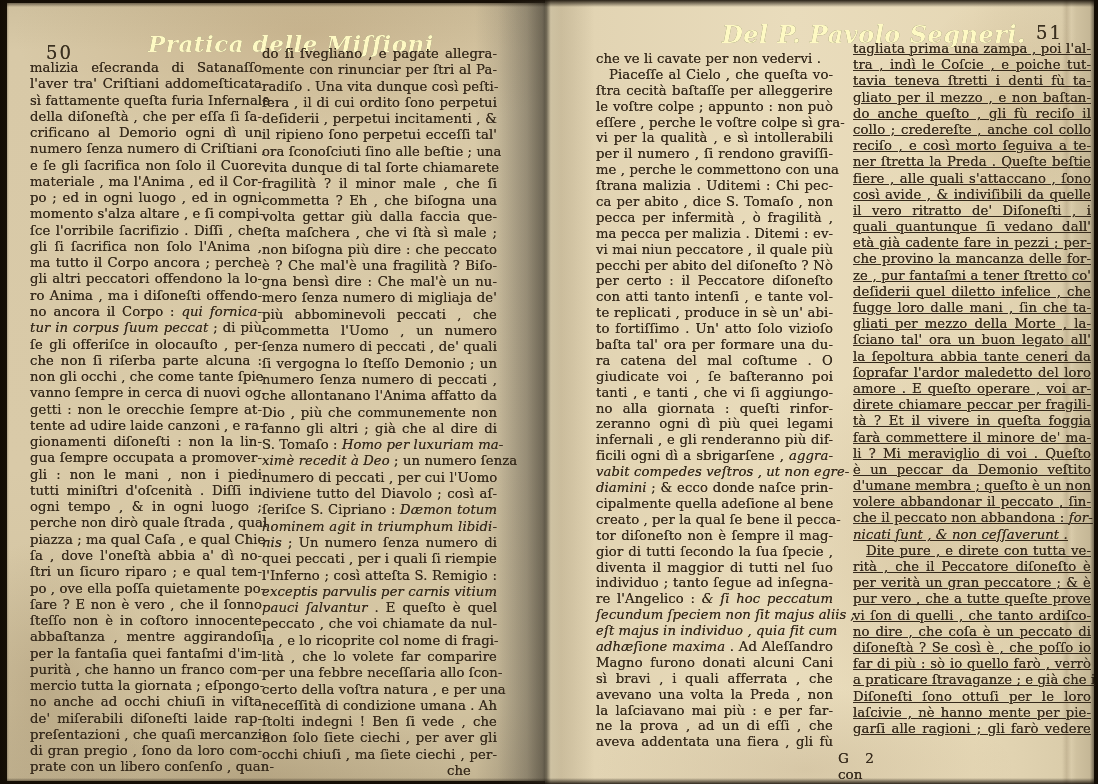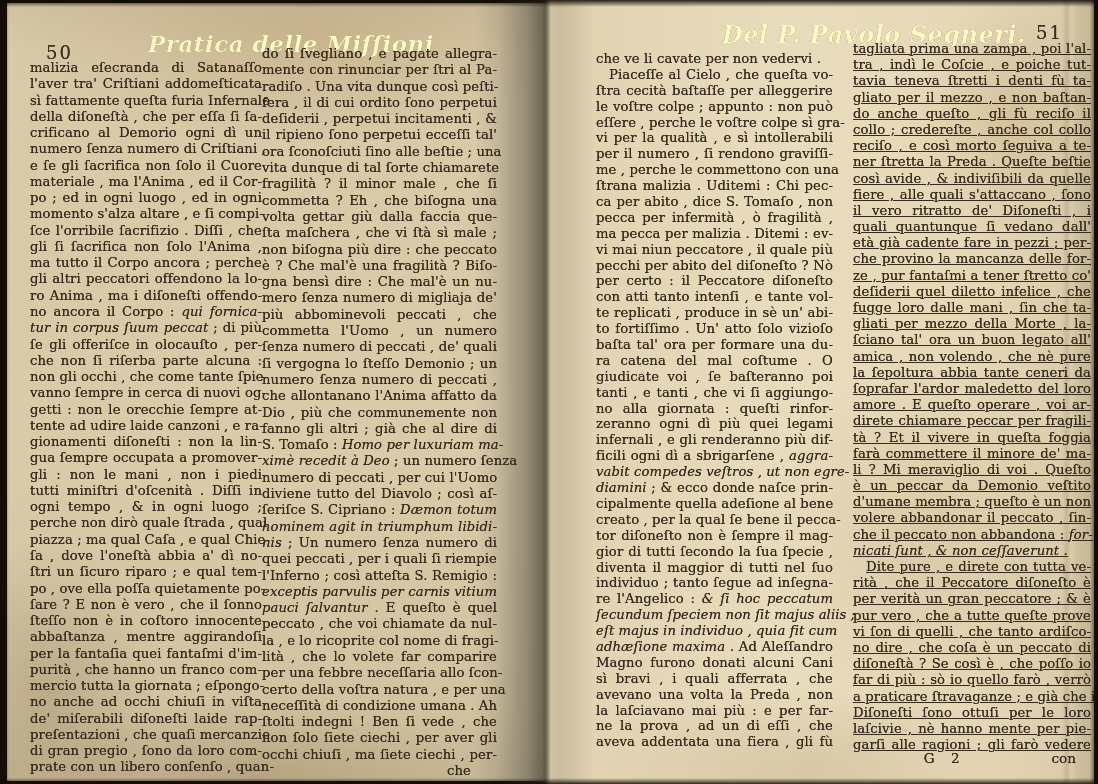--- a/index.html
+++ b/index.html
@@ -241,32 +241,31 @@
     </div>
   <div class="col" style="left:853px;top:41px;width:238px;text-decoration:underline;--lh:16.20px;">
       <div class="line"><span>tagliata prima una zampa , poi l'al-</span></div>
       <div class="line"><span>tra , indì le Coſcie , e poiche tut-</span></div>
       <div class="line"><span>tavia teneva ſtretti i denti fù ta-</span></div>
       <div class="line"><span>gliato per il mezzo , e non baſtan-</span></div>
       <div class="line"><span>do anche queſto , gli fù reciſo il</span></div>
       <div class="line"><span>collo ; credereſte , anche col collo</span></div>
       <div class="line"><span>reciſo , e così morto ſeguiva a te-</span></div>
       <div class="line"><span>ner ſtretta la Preda . Queſte beſtie</span></div>
+      <div class="line"><span>fiere , alle quali s'attaccano , ſono</span></div>
       <div class="line"><span>così avide , &amp; indiviſibili da quelle</span></div>
-      <div class="line"><span>fiere , alle quali s'attaccano , ſono</span></div>
       <div class="line"><span>il vero ritratto de' Diſoneſti , i</span></div>
       <div class="line"><span>quali quantunque ſi vedano dall'</span></div>
       <div class="line"><span>età già cadente fare in pezzi ; per-</span></div>
       <div class="line"><span>che provino la mancanza delle for-</span></div>
       <div class="line"><span>ze , pur fantaſmi a tener ſtretto co'</span></div>
       <div class="line"><span>deſiderii quel diletto infelice , che</span></div>
       <div class="line"><span>fugge loro dalle mani , ſin che ta-</span></div>
       <div class="line"><span>gliati per mezzo della Morte , la-</span></div>
       <div class="line"><span>ſciano tal' ora un buon legato all'</span></div>
-      <div class="line"><span>amica , non volendo , che nè pure</span></div>
       <div class="line"><span>la ſepoltura abbia tante ceneri da</span></div>
       <div class="line"><span>ſoprafar l'ardor maledetto del loro</span></div>
       <div class="line"><span>amore . E queſto operare , voi ar-</span></div>
       <div class="line"><span>direte chiamare peccar per fragili-</span></div>
       <div class="line"><span>tà ? Et il vivere in queſta foggia</span></div>
       <div class="line"><span>farà commettere il minore de' ma-</span></div>
       <div class="line"><span>li ? Mi meraviglio di voi . Queſto</span></div>
       <div class="line"><span>è un peccar da Demonio veſtito</span></div>
       <div class="line"><span>d'umane membra ; queſto è un non</span></div>
       <div class="line"><span>volere abbandonar il peccato , ſin-</span></div>
@@ -279,21 +278,21 @@
       <div class="line"><span>vi ſon di quelli , che tanto ardiſco-</span></div>
       <div class="line"><span>no dire , che coſa è un peccato di</span></div>
       <div class="line"><span>diſoneſtà ? Se così è , che poſſo io</span></div>
       <div class="line"><span>far di più : sò io quello farò , verrò</span></div>
       <div class="line"><span>a praticare ſtravaganze ; e già che i</span></div>
       <div class="line"><span>Diſoneſti ſono ottuſi per le loro</span></div>
       <div class="line"><span>laſcivie , nè hanno mente per pie-</span></div>
       <div class="line"><span>garſi alle ragioni ; gli farò vedere</span></div>
     </div>
 
-  <div class="sig-row" style="left:838px;top:750px;width:238px;">
+  <div class="sig-row" style="left:838px;top:750px;width:238px;flex-direction:column;">
     <span class="sp"></span>
     <span class="mark">G 2</span>
     <span class="sp"></span>
     <span>con</span>
   </div>
 
   <div class="edge-top"></div>
   <div class="edge-left"></div>
   <div class="edge-right"></div>
   <div class="edge-bottom"></div>

